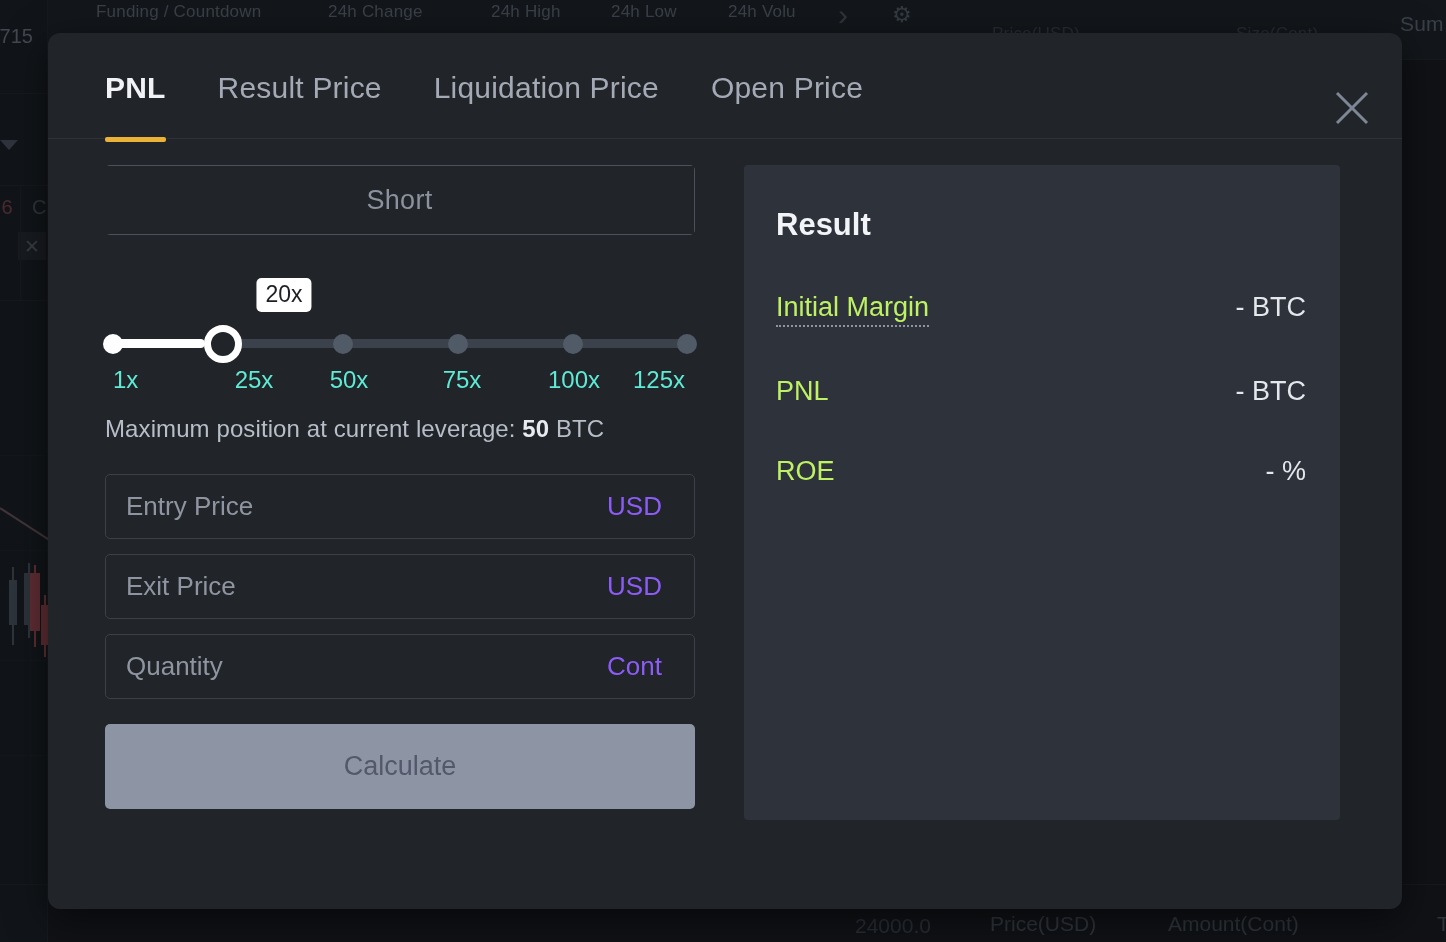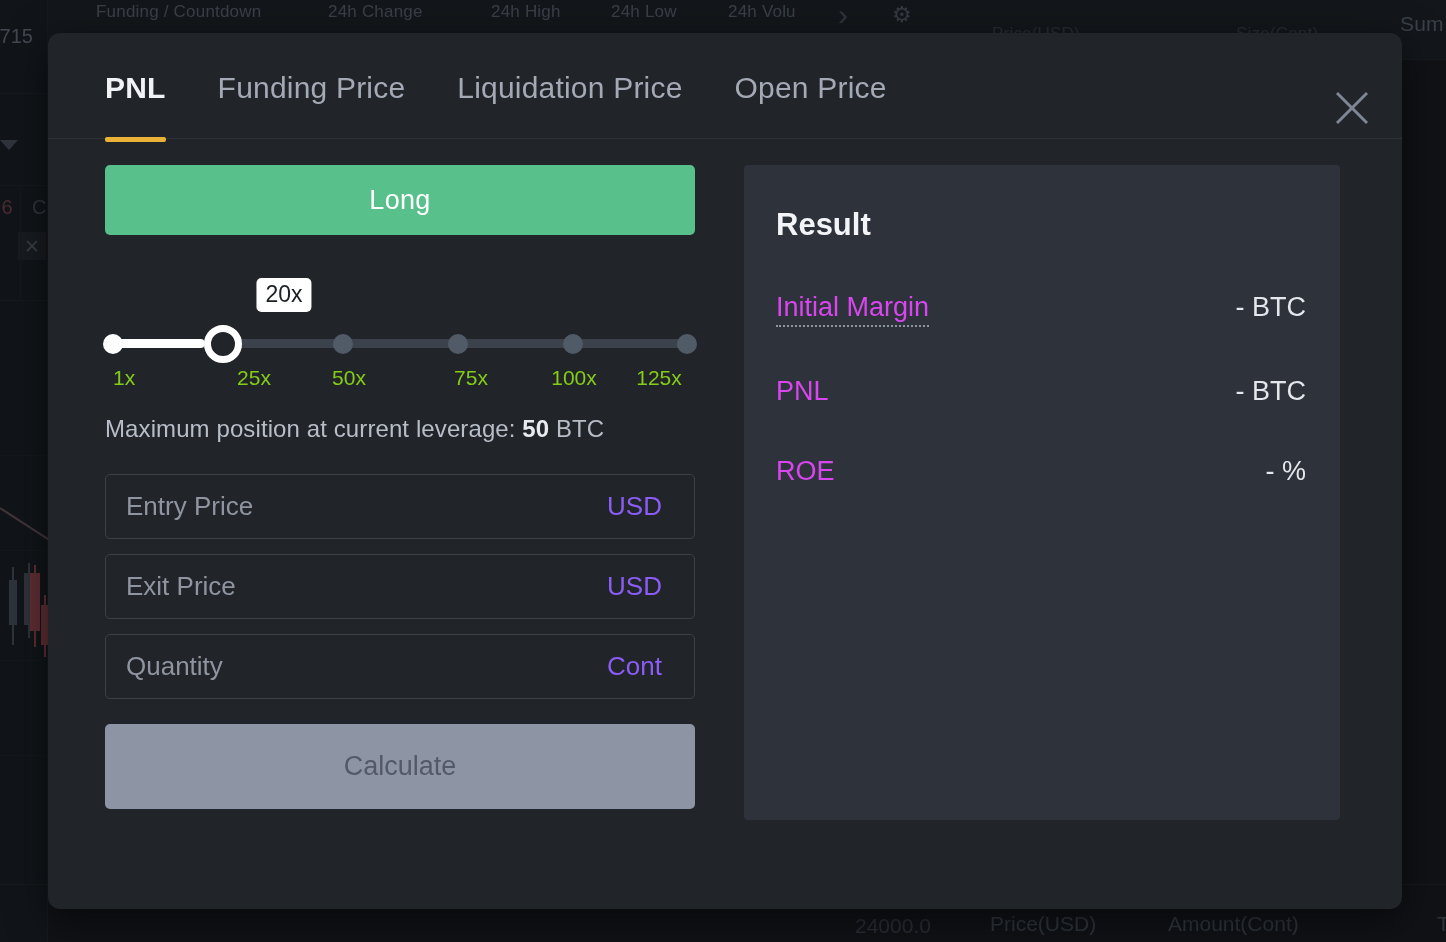--- a/index.html
+++ b/index.html
@@ -116,21 +116,21 @@
     background:#515a67; transform:translateX(-50%);
   }
   .slider-tick.start { background:#ffffff; }
   .slider-thumb {
     position:absolute; top:47px; left:99px; width:38px; height:38px;
     border-radius:50%; background:#212429; border:7px solid #ffffff;
     box-sizing:border-box; cursor:pointer;
   }
   .slider-labels { position:absolute; top:88px; left:0; width:590px; height:34px; }
   .slider-label {
-    position:absolute; top:0; color:#84cc16; font-size:21px;
+    position:absolute; top:0; color:#5eead4; font-size:24px;
     transform:translateX(-50%); white-space:nowrap;text-align:center;
   }
   .slider-label.first { transform:none; left:8px; }
 
   .max-pos {
     margin-top:12px; font-size:24px; color:#b7bec8; letter-spacing:.1px;
   }
   .max-pos b { color:#e8ebef; font-weight:bold; }
 
   
@@ -157,21 +157,21 @@
   
   .result-panel {
     position:absolute; left:696px; top:26px; width:596px; height:655px;
     background:#2e323b; border-radius:4px; padding:42px 34px 0 32px;
   }
   .result-title { font-size:31px; color:#f2f4f7; font-weight:bold; }
   .result-row {
     display:flex; justify-content:space-between; align-items:baseline;
     margin-top:49px;
   }
-  .result-label { font-size:27px; color:#d946ef; }
+  .result-label { font-size:27px; color:#bef264; }
   .result-label.dotted {
     border-bottom:2px dotted #8d95a0; padding-bottom:2px;
   }
   .result-value { font-size:27px; color:#e4e7eb; }
 </style>
 </head>
 <body>
 
 <div id="root">
 
@@ -228,59 +228,59 @@
     <div class="bg-footlabel" style="left:1437px;bottom:6px;color:#4b535e;">T</div>
 
     <div class="bg-dim"></div>
   </div>
 
   <div class="modal">
 
     <div class="modal-header">
       <div class="tabs">
         <div class="tab active">PNL</div>
-        <div class="tab">Funding Price</div>
+        <div class="tab">Result Price</div>
         <div class="tab">Liquidation Price</div>
         <div class="tab">Open Price</div>
       </div>
       <div class="close-btn">
         <svg width="38" height="38" viewBox="0 0 38 38">
           <line x1="4" y1="4" x2="34" y2="34" stroke="#7e8793" stroke-width="3"></line>
           <line x1="34" y1="4" x2="4" y2="34" stroke="#7e8793" stroke-width="3"></line>
         </svg>
       </div>
     </div>
 
     <div class="modal-body">
 
       <div class="left-col">
 
         <div class="side-toggle">
-          <div class="side-btn long">Long</div>
+          <div class="side-btn short">Short</div>
         </div>
 
         <div class="slider-wrap">
           <div class="slider-tip">20x</div>
           <div class="slider-rail"></div>
           <div class="slider-fill"></div>
 
           <div class="slider-tick start" style="left:8px;"></div>
           <div class="slider-tick" style="left:123px;"></div>
           <div class="slider-tick" style="left:238px;"></div>
           <div class="slider-tick" style="left:353px;"></div>
           <div class="slider-tick" style="left:468px;"></div>
           <div class="slider-tick" style="left:582px;"></div>
 
           <div class="slider-thumb"></div>
 
           <div class="slider-labels">
             <div class="slider-label first" style="left:8px;">1x</div>
             <div class="slider-label" style="left:125px;margin-left:24px;">25x</div>
             <div class="slider-label" style="left:244px;">50x</div>
-            <div class="slider-label" style="left:366px;">75x</div>
+            <div class="slider-label" style="left:357px;">75x</div>
             <div class="slider-label" style="left:469px;">100x</div>
             <div class="slider-label" style="left:554px;">125x</div>
           </div>
         </div>
 
         <div class="max-pos"><span>Maximum position at current leverage: </span><b>50</b><span> BTC</span></div>
 
         <div class="inputs">
           <div class="field">
             <span class="field-ph">Entry Price</span>

